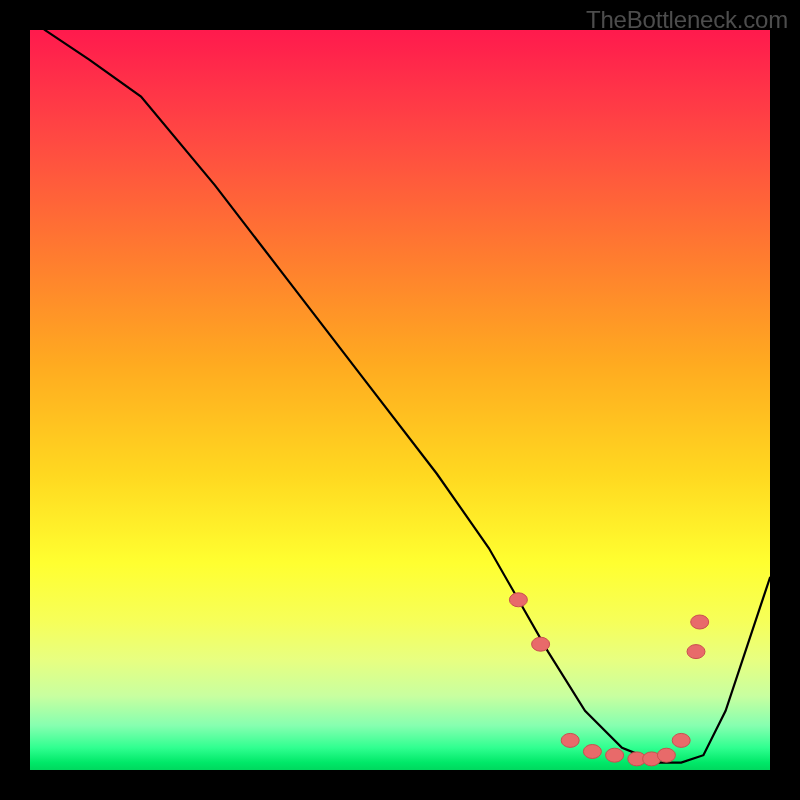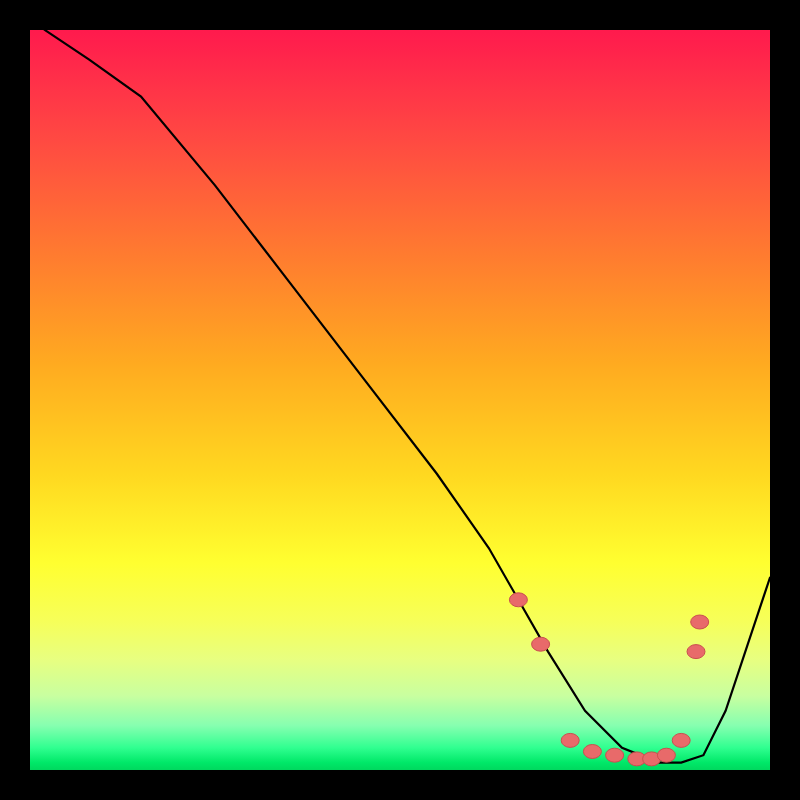--- a/index.html
+++ b/index.html
@@ -56,20 +56,21 @@
   .dot {
     fill: #e86a6a;
     stroke: #c94f4f;
     stroke-width: 1;
   }
 </style>
 </head>
 <body>
 
 <div class="frame">
+  <div class="watermark">TheBottleneck.com</div>
   <div class="plot-area">
     <div class="gradient-bg"></div>
     <svg class="curve" viewBox="0 0 740 740" preserveAspectRatio="none">
       <path id="main-curve" fill="none" stroke="#000" stroke-width="2.2" stroke-linecap="round" d="M0.0 -14.8 L14.8 0.0 L59.2 29.6 L111.0 66.6 L185.0 155.4 L259.0 251.6 L333.0 347.8 L407.0 444.0 L458.8 518.0 L488.4 569.8 L518.0 621.6 L555.0 680.8 L592.0 717.8 L629.0 732.6 L651.2 732.6 L673.4 725.2 L695.6 680.8 L717.8 614.2 L740.0 547.6"></path>
       <g id="marker-group">
           <ellipse cx="488.4" cy="569.8" rx="9" ry="7" class="dot"></ellipse>
           <ellipse cx="510.6" cy="614.2" rx="9" ry="7" class="dot"></ellipse>
           <ellipse cx="540.2" cy="710.4" rx="9" ry="7" class="dot"></ellipse>
           <ellipse cx="562.4" cy="721.5" rx="9" ry="7" class="dot"></ellipse>
           <ellipse cx="584.6" cy="725.2" rx="9" ry="7" class="dot"></ellipse>

